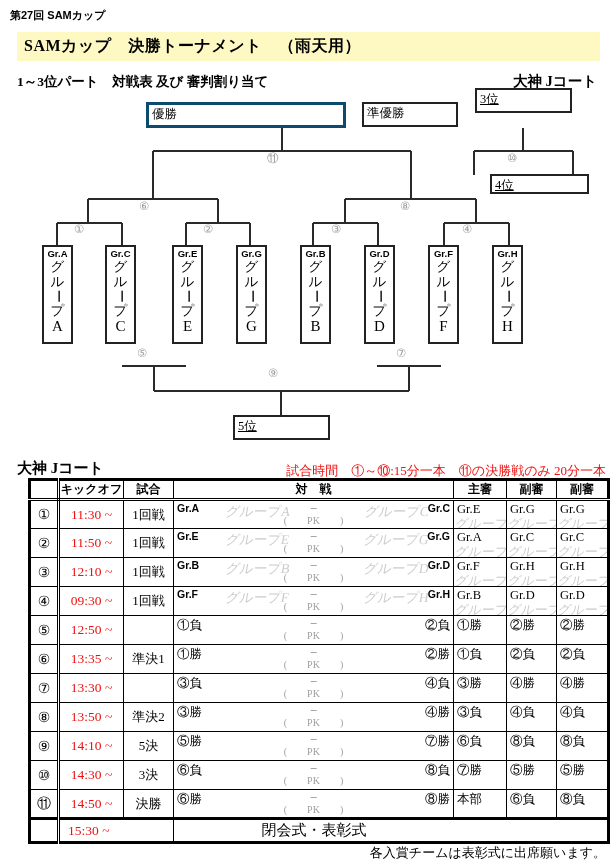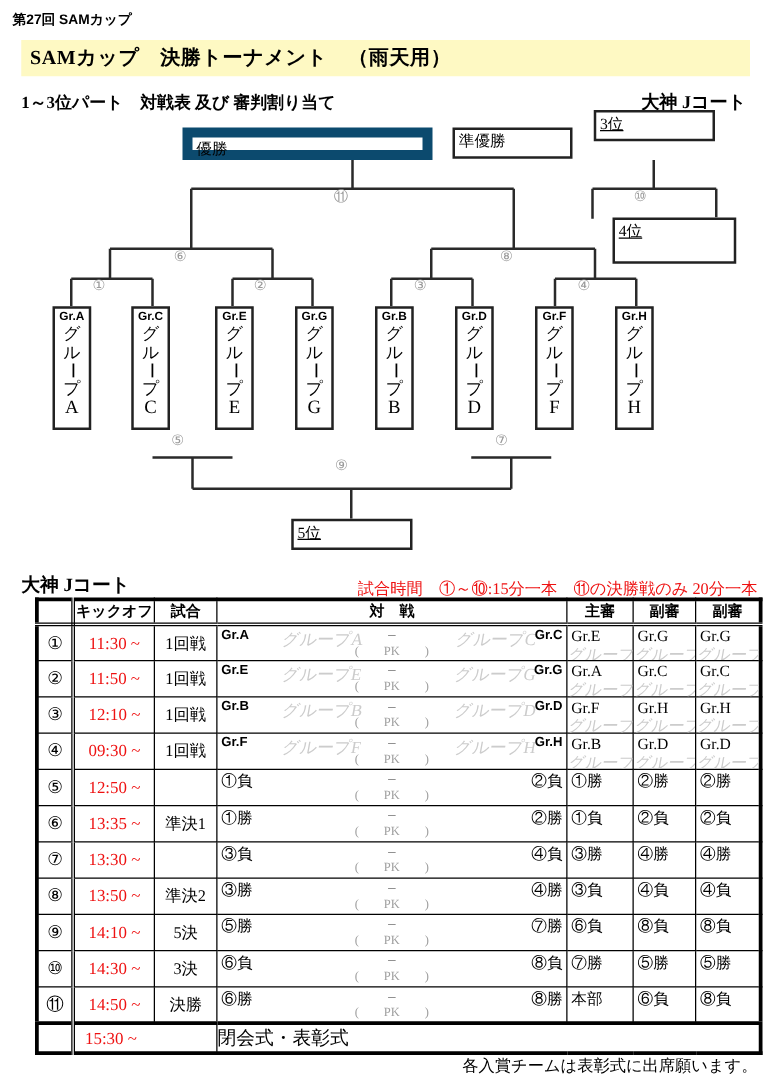--- a/index.html
+++ b/index.html
@@ -12,21 +12,21 @@
   .title-bar{position:absolute;left:17px;top:32px;width:583px;height:29px;background:#fef9c3;}
   .title-bar .title{position:absolute;left:7px;top:4px;font-weight:bold;font-size:16px;letter-spacing:.5px;}
   .title-bar .date{position:absolute;right:4px;top:6px;font-weight:bold;font-size:13.5px;color:#ee1111;}
   .subtitle{position:absolute;left:17px;top:73px;font-weight:bold;font-size:13.5px;}
   .venue{position:absolute;right:18px;top:72px;font-weight:bold;font-size:14.5px;}
 
   
   svg.lines{position:absolute;left:0;top:0;pointer-events:none;}
   .rbox{position:absolute;border:2px solid #222;background:#fff;box-sizing:border-box;
         font-size:12.5px;padding:1px 0 0 3px;}
-  .rbox.win{border:8px solid #0c4a6e;}
+  .rbox.win{border:3px solid #0c4a6e;}
   .rbox.u{text-decoration:underline;}
   .team{position:absolute;top:245px;width:31px;height:99px;border:2px solid #222;background:#fff;
         box-sizing:border-box;text-align:center;}
   .team .gr{display:block;font-family:"Liberation Sans","DejaVu Sans",sans-serif;
             font-weight:bold;font-size:9.5px;line-height:12px;margin-top:1px;}
   .team .ch{display:block;font-size:13.5px;line-height:14.5px;}
   .team .ch.bar{transform:rotate(90deg);}
   .team .lt{display:block;font-size:15px;line-height:16px;}
   .mlab{position:absolute;font-size:11.5px;color:#9a9a9a;line-height:11px;}
 
@@ -54,21 +54,21 @@
   .vs .fr{position:absolute;top:2px;right:24px;font-size:13.5px;white-space:nowrap;}
   .vs .dash{position:absolute;top:0;left:0;right:0;text-align:center;color:#777;font-size:13px;}
   .vs .pk{position:absolute;top:13px;left:0;right:0;text-align:center;color:#9f9f9f;font-size:10px;white-space:nowrap;}
   .sched td.rf{position:relative;vertical-align:top;}
   .rf .rn{position:absolute;top:1px;left:3px;font-size:12.5px;}
   .rf .rs{position:absolute;top:14px;left:1px;font-size:13px;white-space:nowrap;}
   .sched tr.last{height:24px;}
   .sched tr.last td{border-top:3px solid #000;}
   .sched tr.last td.tm{text-align:left;padding-left:8px;}
   .sched td.closing{vertical-align:middle;}
-  .closing-inner{width:280px;text-align:left;font-size:15px;}
+  .closing-inner{width:280px;text-align:center;font-size:15px;}
 
   .bottom-note{position:absolute;right:9px;top:844px;font-size:13px;}
 </style>
 </head>
 <body>
 
 <div class="page">
 
   <div class="top-note">第27回 SAMカップ</div>
 
@@ -89,21 +89,21 @@
              M444,223 H509 M444,223 V245 M509,223 V245
              M523,128 V151 M474,151 H573 M474,151 V175 M573,151 V174
              M122,366 H186 M154,366 V391
              M377,366 H441 M409,366 V391
              M154,391 H409 M281,391 V415" fill="none" stroke="#2a2a2a" stroke-width="2"></path>
   </svg>
 
   <div class="rbox win" style="left:146px;top:102px;width:200px;height:26px;">優勝</div>
   <div class="rbox" style="left:362px;top:102px;width:96px;height:25px;">準優勝</div>
   <div class="rbox u" style="left:475px;top:88px;width:97px;height:25px;">3位</div>
-  <div class="rbox u" style="left:490px;top:174px;width:99px;height:37px;">4位</div>
+  <div class="rbox u" style="left:490px;top:174px;width:99px;height:20px;">4位</div>
   <div class="rbox u" style="left:233px;top:415px;width:97px;height:25px;">5位</div>
 
   <span class="mlab" style="left:74px;top:224px;">①</span>
   <span class="mlab" style="left:203px;top:224px;">②</span>
   <span class="mlab" style="left:331px;top:224px;">③</span>
   <span class="mlab" style="left:462px;top:224px;">④</span>
   <span class="mlab" style="left:137px;top:348px;">⑤</span>
   <span class="mlab" style="left:139px;top:201px;">⑥</span>
   <span class="mlab" style="left:396px;top:348px;">⑦</span>
   <span class="mlab" style="left:400px;top:201px;">⑧</span>

